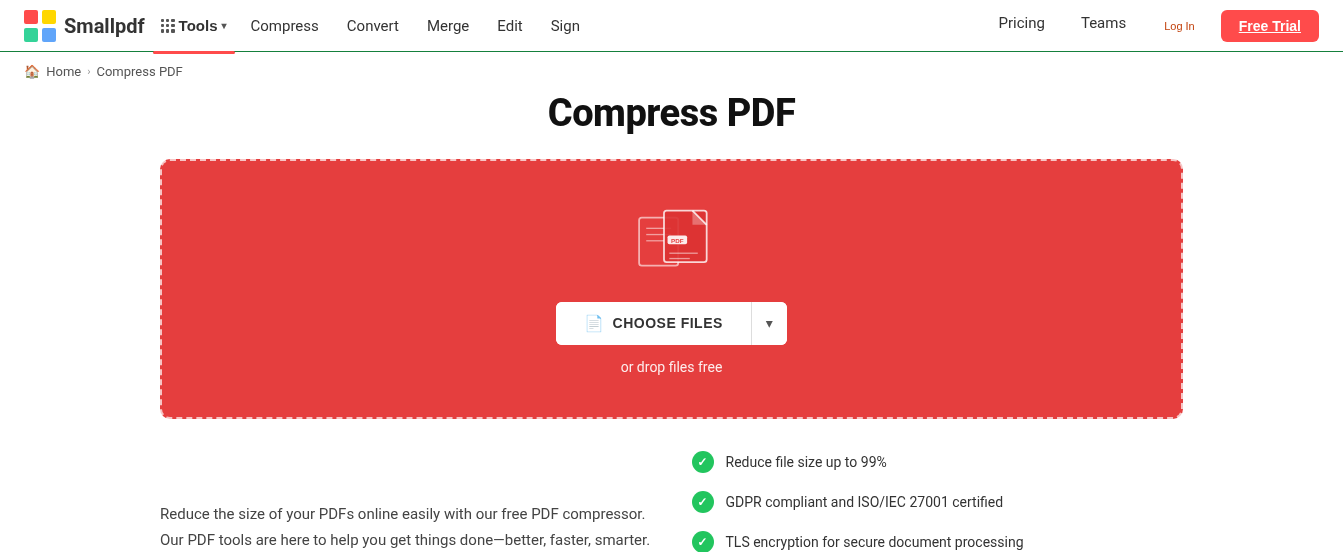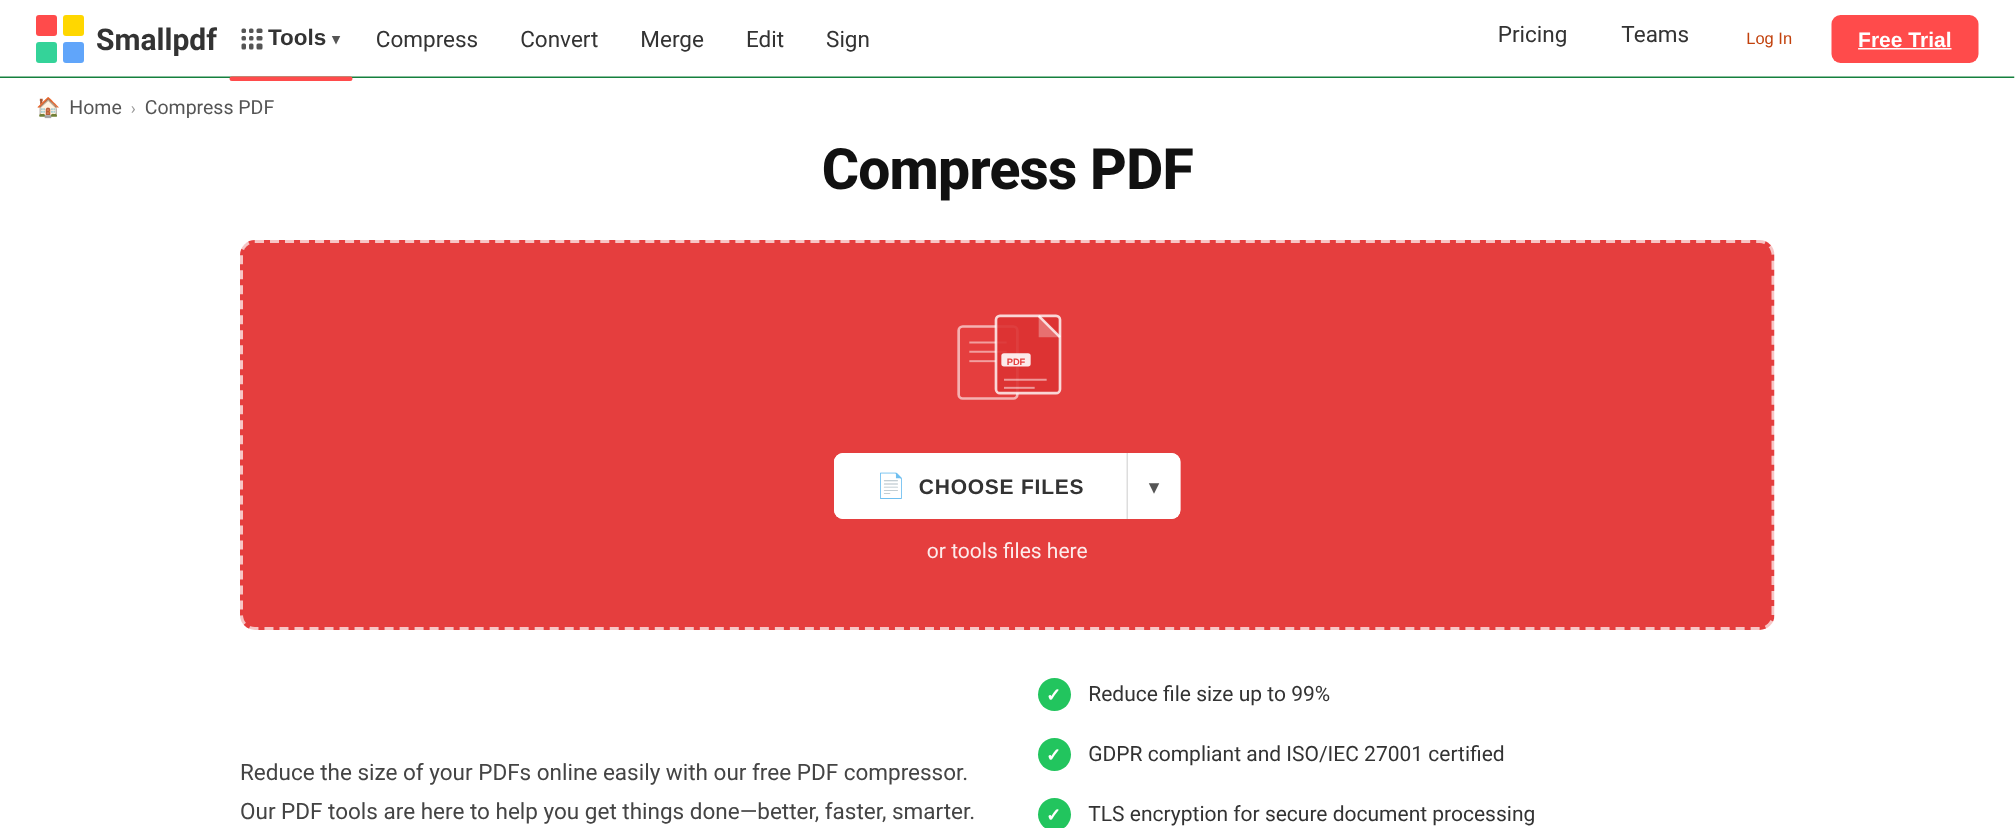--- a/index.html
+++ b/index.html
@@ -199,21 +199,21 @@
       <button class="choose-files-btn">
         <span class="file-icon">📄</span>
         <span>CHOOSE FILES</span>
       </button>
       <div class="dropdown-divider"></div>
       <button class="dropdown-btn">
         <span>▾</span>
       </button>
     </div>
 
-    <span class="drop-text">or tools files here</span>
+    <span class="drop-text">or drop files free</span>
   </div>
 
   <div class="features-row">
     <div class="features-left">
       <p class="features-desc">Reduce the size of your PDFs online easily with our free PDF compressor. Our PDF tools are here to help you get things done—better, faster, smarter.</p>
     </div>
     <div class="features-right">
       <div class="feature-item">
         <div class="check-circle">
           <span class="check-mark">✓</span>

